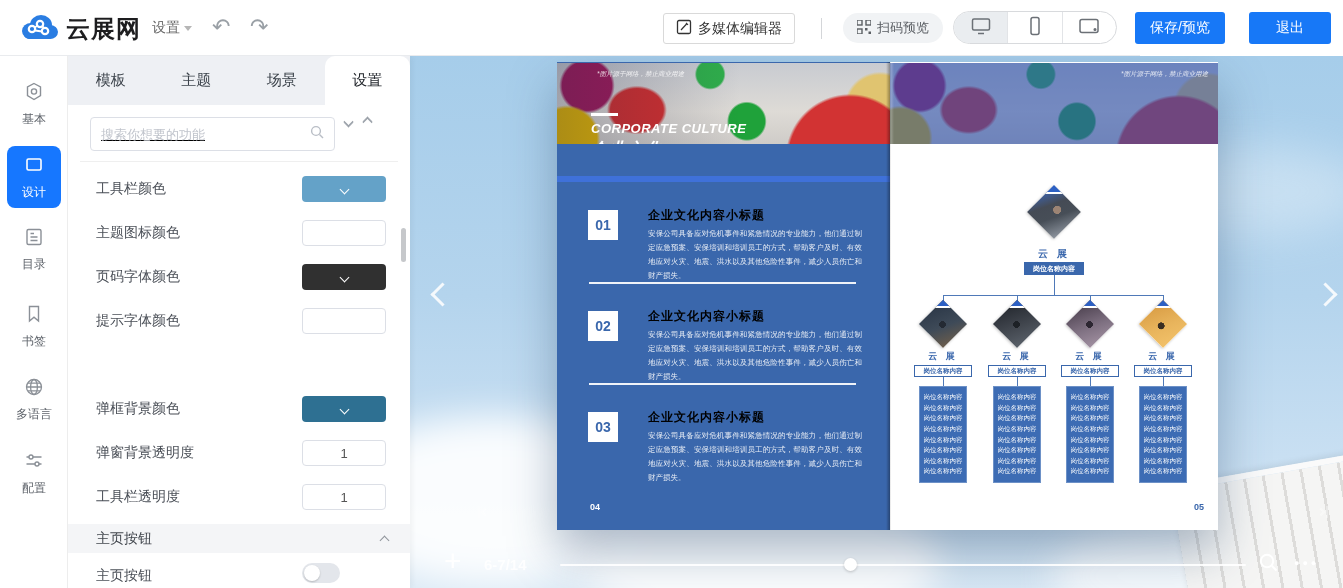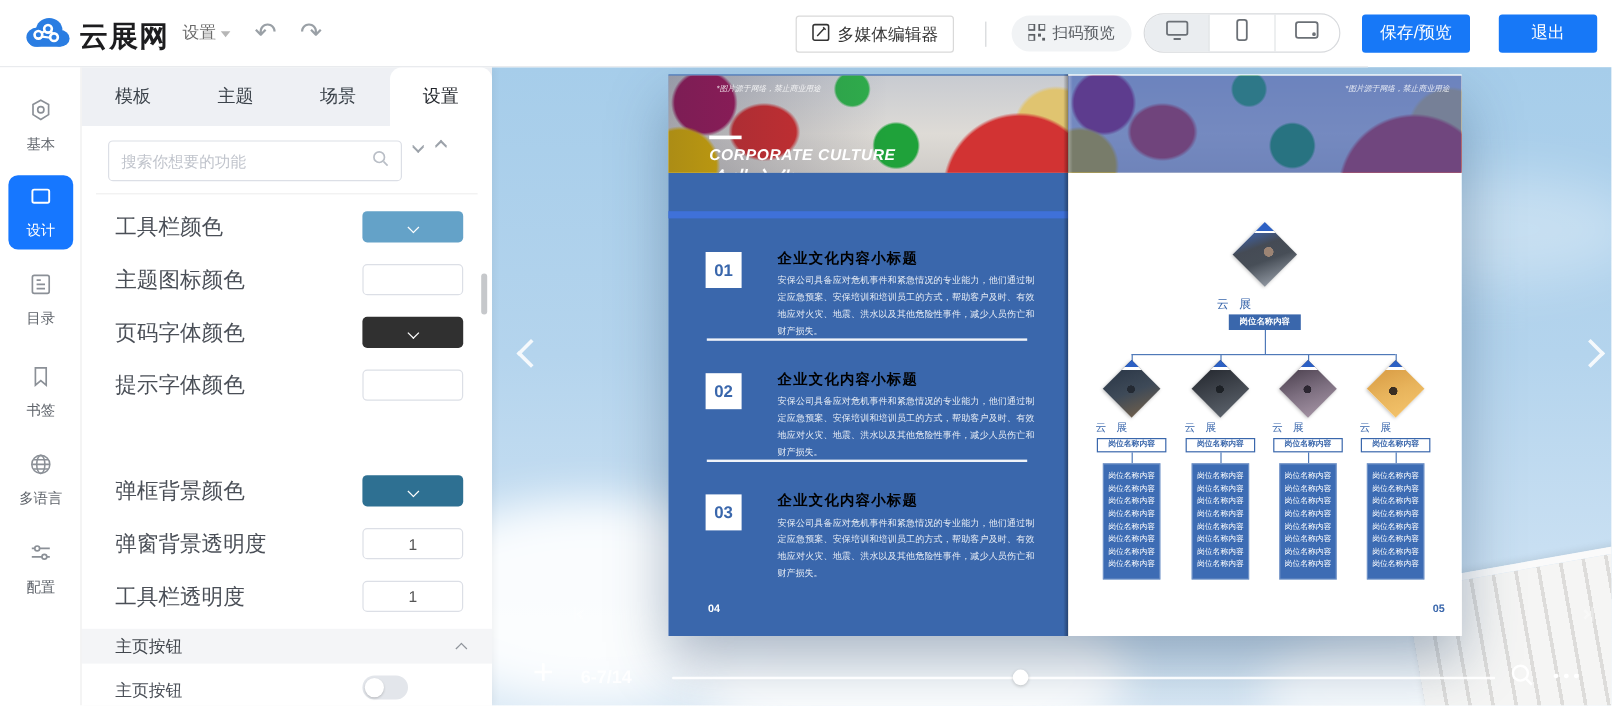--- a/index.html
+++ b/index.html
@@ -32,32 +32,32 @@
   .rail-item .lbl { font-size:12px; color:#5f646b; }
   .rail-item.active-box { left:7px; width:54px; height:62px; background:#1677ff; border-radius:8px; color:#fff; justify-content:center; }
   .rail-item.active-box .lbl { color:#fff; }
 
   
   .panel { position:absolute; left:68px; top:56px; width:342px; height:532px; background:#fff; z-index:30; box-shadow:2px 0 6px rgba(0,0,0,.05); }
   .tabs { position:absolute; left:0; top:0; width:342px; height:49px; background:#eef0f4; display:flex; }
   .tab { flex:1; display:flex; align-items:center; justify-content:center; font-size:15px; color:#3c434b; cursor:pointer; }
   .tab.active { background:#fff; border-radius:10px 10px 0 0; color:#23272d; }
   .searchrow { position:absolute; left:0; top:49px; width:342px; height:56px; background:#fff; }
-  .search-box { position:absolute; left:22px; top:12px; width:245px; height:31px; border:1px solid #dcdfe6; border-radius:4px; display:flex; align-items:center; padding:16px 10px; gap:6px; }
+  .search-box { position:absolute; left:22px; top:12px; width:245px; height:31px; border:1px solid #dcdfe6; border-radius:4px; display:flex; align-items:center; padding:16px 10px; gap:6px;text-decoration:underline; }
   .search-box input { flex:1; border:none; outline:none; font-size:13px; color:#333; font-family:inherit; }
   .search-box input::placeholder { color:#c0c4cc; }
   .collapse-icons { position:absolute; left:277px; top:16px; display:flex; gap:12px; color:#9aa0a8; }
   .dblchv { display:flex; flex-direction:column; align-items:center; cursor:pointer; }
   .chv { display:inline-block; width:7px; height:7px; border-right:1.6px solid currentColor; border-bottom:1.6px solid currentColor; }
   .chv.down { transform:rotate(45deg); }
   .chv.up { transform:rotate(-135deg); }
   .dblchv .chv { margin:-3px 0; }
   .panel-divider { position:absolute; left:12px; top:105px; width:318px; height:1px; background:#efefef; }
   .prow { position:absolute; left:0; width:342px; height:44px; }
-  .prow .plabel { position:absolute; left:28px; top:50%; transform:translateY(-50%); font-size:18px; color:#4a4f57; }
+  .prow .plabel { position:absolute; left:28px; top:50%; transform:translateY(-50%); font-size:14px; color:#4a4f57; }
   .ctrl { position:absolute; left:234px; top:9px; width:84px; height:26px; border-radius:4px; cursor:pointer; }
   .ctrl.swatch { display:flex; align-items:center; justify-content:center; color:#fff; }
   .ctrl.inputbox { border:1px solid #dcdfe6; background:#fff; }
   .ctrl.inputbox input { width:100%; height:100%; border:none; outline:none; text-align:center; font-size:13px; color:#555; font-family:inherit; background:transparent; }
   .sec-header { position:absolute; left:0; top:468px; width:342px; height:29px; background:#f4f5f7; cursor:pointer; }
   .sec-header .plabel { position:absolute; left:28px; top:50%; transform:translateY(-50%); font-size:14px; color:#42474e; }
   .sec-header .chv { position:absolute; right:22px; top:13px; color:#8f949b; }
   .toggle-row { position:absolute; left:0; top:497px; width:342px; height:35px; }
   .toggle-row .plabel { position:absolute; left:28px; top:14px; font-size:14px; color:#4a4f57; }
   .toggle { position:absolute; left:234px; top:10px; width:38px; height:20px; border-radius:10px; background:#e3e6eb; cursor:pointer; }
@@ -122,21 +122,21 @@
       linear-gradient(115deg,#2a3646 0%,#3e4a58 55%,#6b5d4c 100%); }
   .col2 .diamond.child { background-image:linear-gradient(135deg,#2c60c4 0 13%,#ffffff 13% 17%,transparent 17%),
       radial-gradient(circle at 50% 52%, #1d2126 0 13%, transparent 14%),
       linear-gradient(115deg,#23272e 0%,#41464e 55%,#596069 100%); }
   .col3 .diamond.child { background-image:linear-gradient(135deg,#2c60c4 0 13%,#ffffff 13% 17%,transparent 17%),
       radial-gradient(circle at 50% 52%, #2c2631 0 13%, transparent 14%),
       linear-gradient(115deg,#4a3f4d 0%,#7d6f80 55%,#a08fa0 100%); }
   .col4 .diamond.child { background-image:linear-gradient(135deg,#2c60c4 0 13%,#ffffff 13% 17%,transparent 17%),
       radial-gradient(circle at 50% 58%, #3a2e22 0 13%, transparent 14%),
       linear-gradient(115deg,#d89b43 0%,#e8b45c 55%,#f2c169 100%); }
-  .org-name { position:absolute; font-size:10px; font-weight:normal; color:#3a67ac; letter-spacing:3px; }
+  .org-name { position:absolute; font-size:10px; font-weight:bold; color:#3a67ac; letter-spacing:3px; text-align:center; }
   .org-name.root-name { left:124px; top:185px; width:80px; }
   .badge-solid { position:absolute; left:134px; top:200px; width:60px; height:13px; background:#3a67ac; color:#fff; font-size:7px; font-weight:bold; text-align:center; line-height:13px; }
   .conn { position:absolute; background:#4f79b8; }
   .org-col { position:absolute; top:0; width:60px; height:468px; }
   .org-col .org-name.child-name { left:0; top:288px; width:60px; font-size:9px; }
   .badge-outline { position:absolute; left:1px; top:303px; width:58px; height:12px; background:#fff; border:1px solid #3a67ac; color:#3a67ac; font-size:6.5px; font-weight:bold; text-align:center; line-height:10px; }
   .org-box { position:absolute; left:6px; top:324px; width:48px; height:97px; background:#3d6cb4; display:flex; flex-direction:column; justify-content:space-evenly; padding:4px 0; box-shadow:inset 0 0 0 1px rgba(255,255,255,.25); }
   .org-box .org-line { font-size:6.5px; color:#fff; text-align:center; line-height:1; }
 
   

